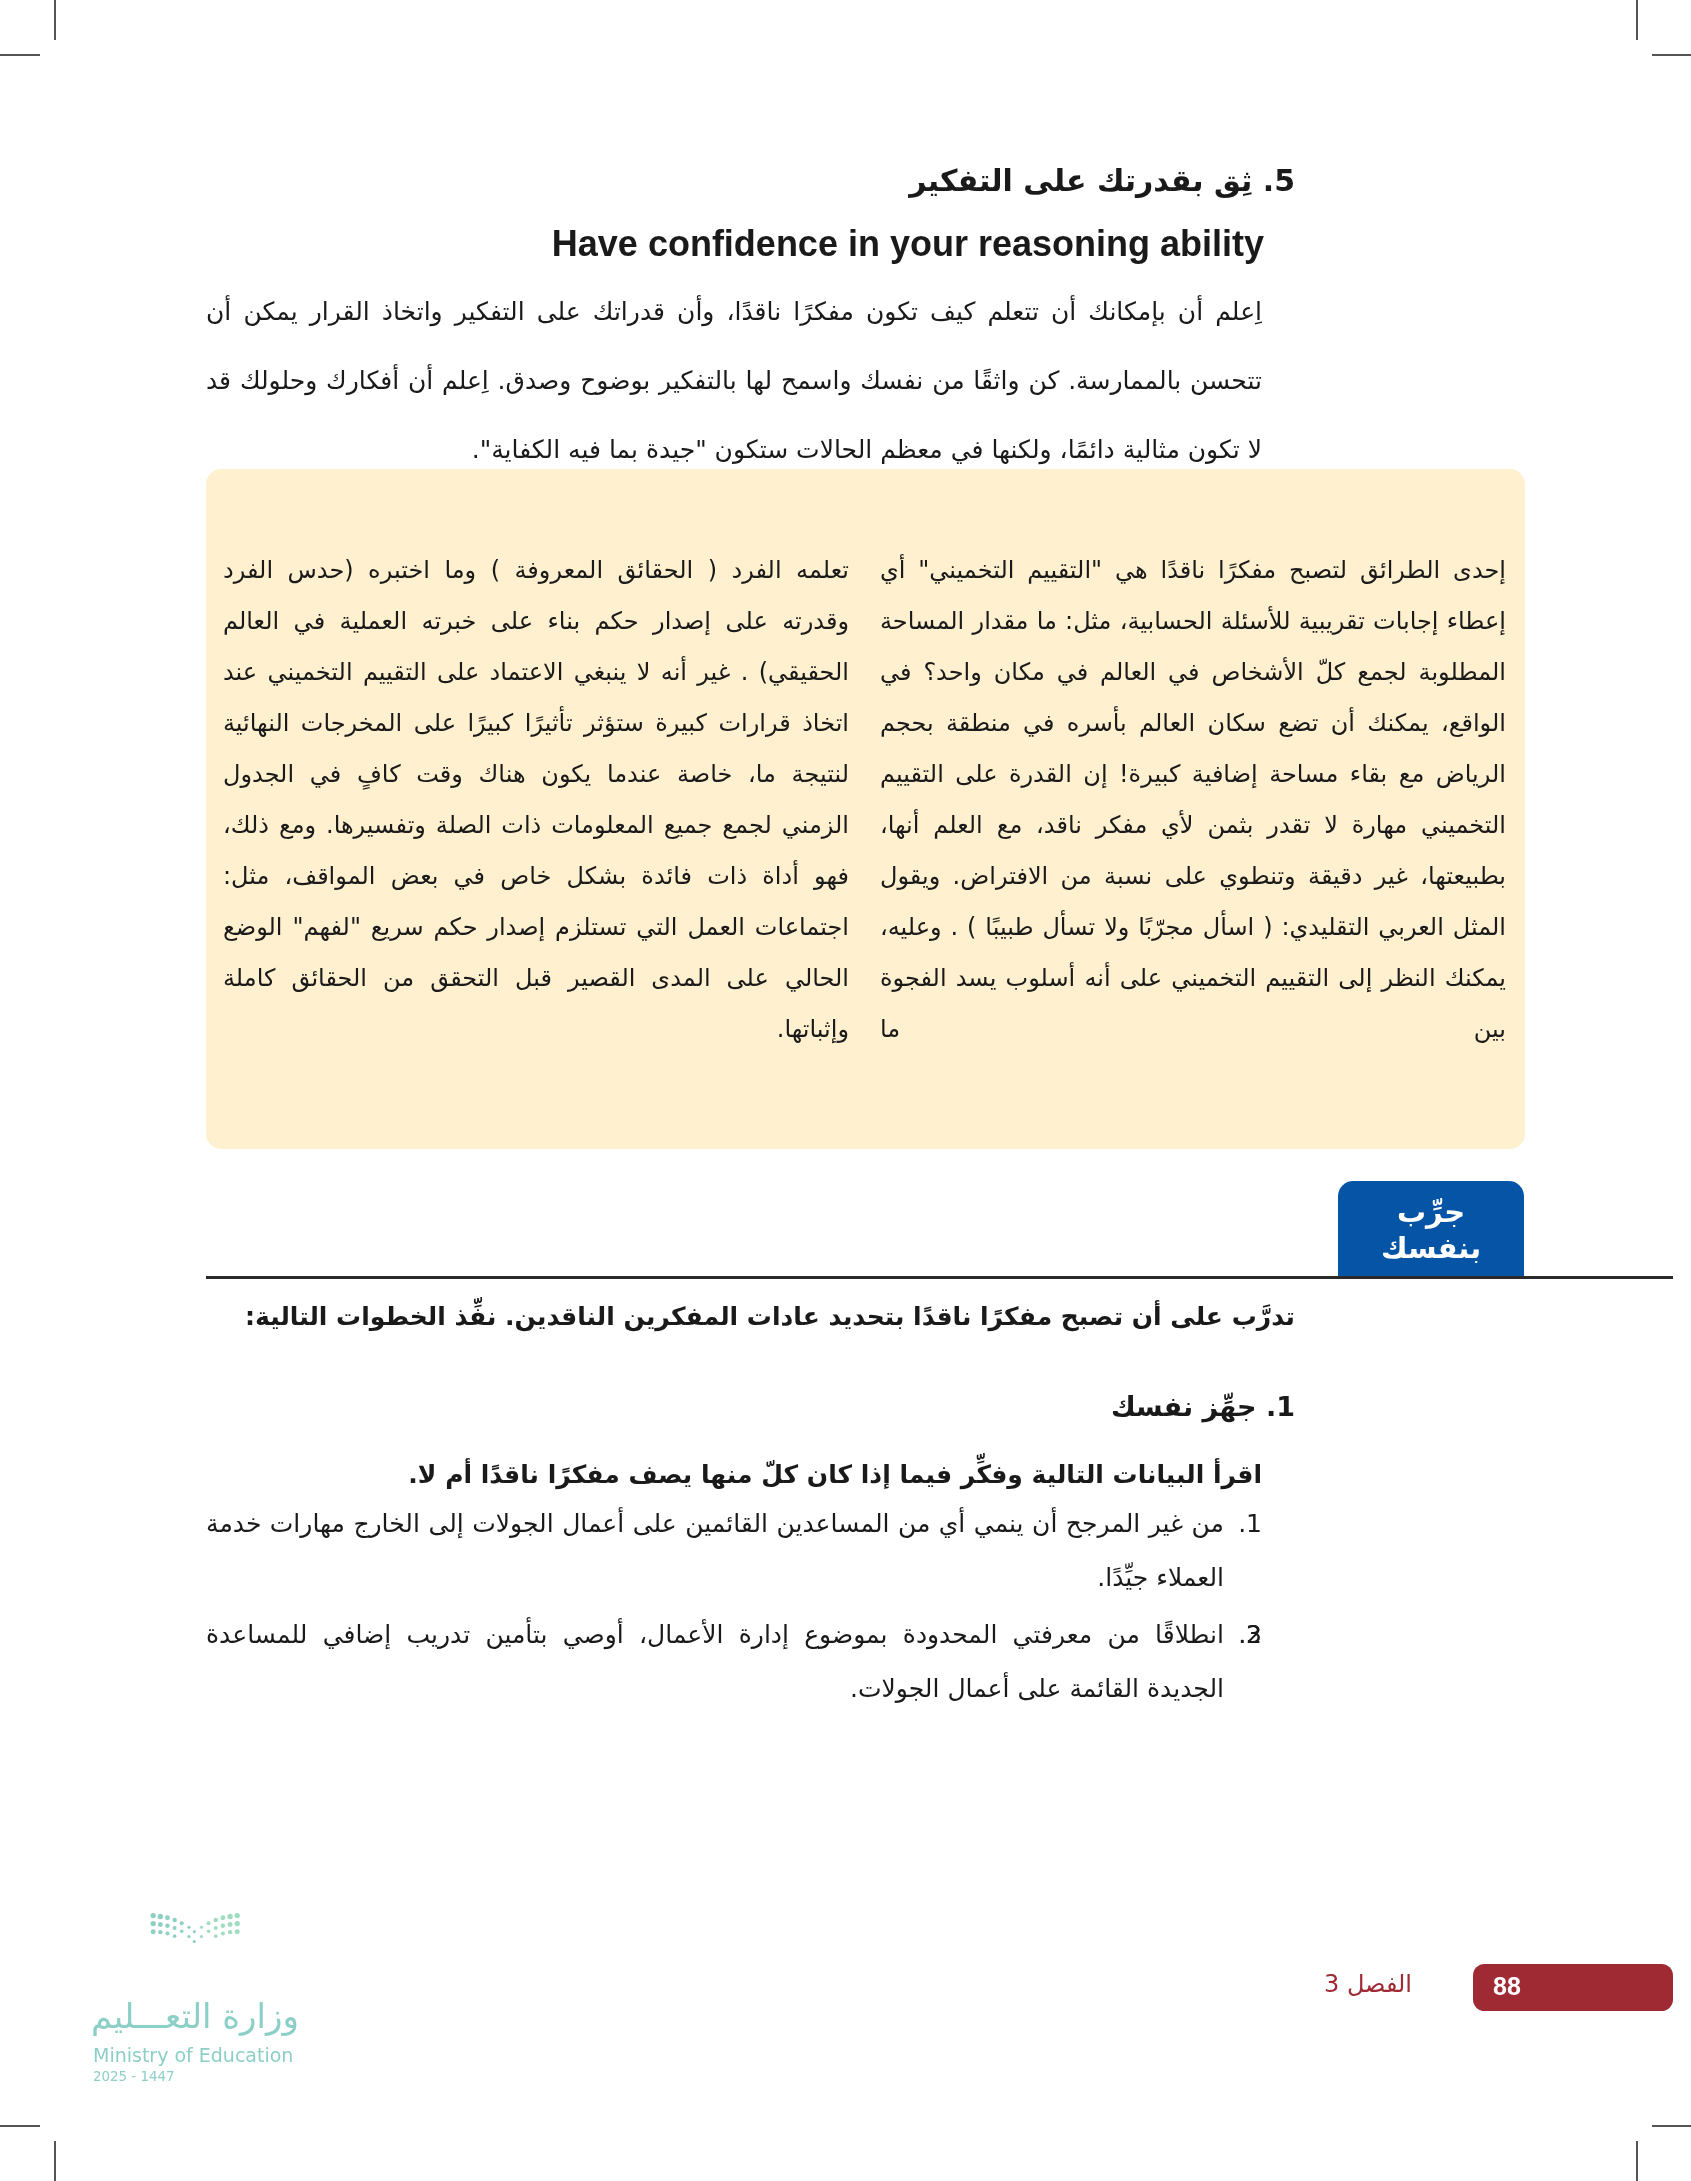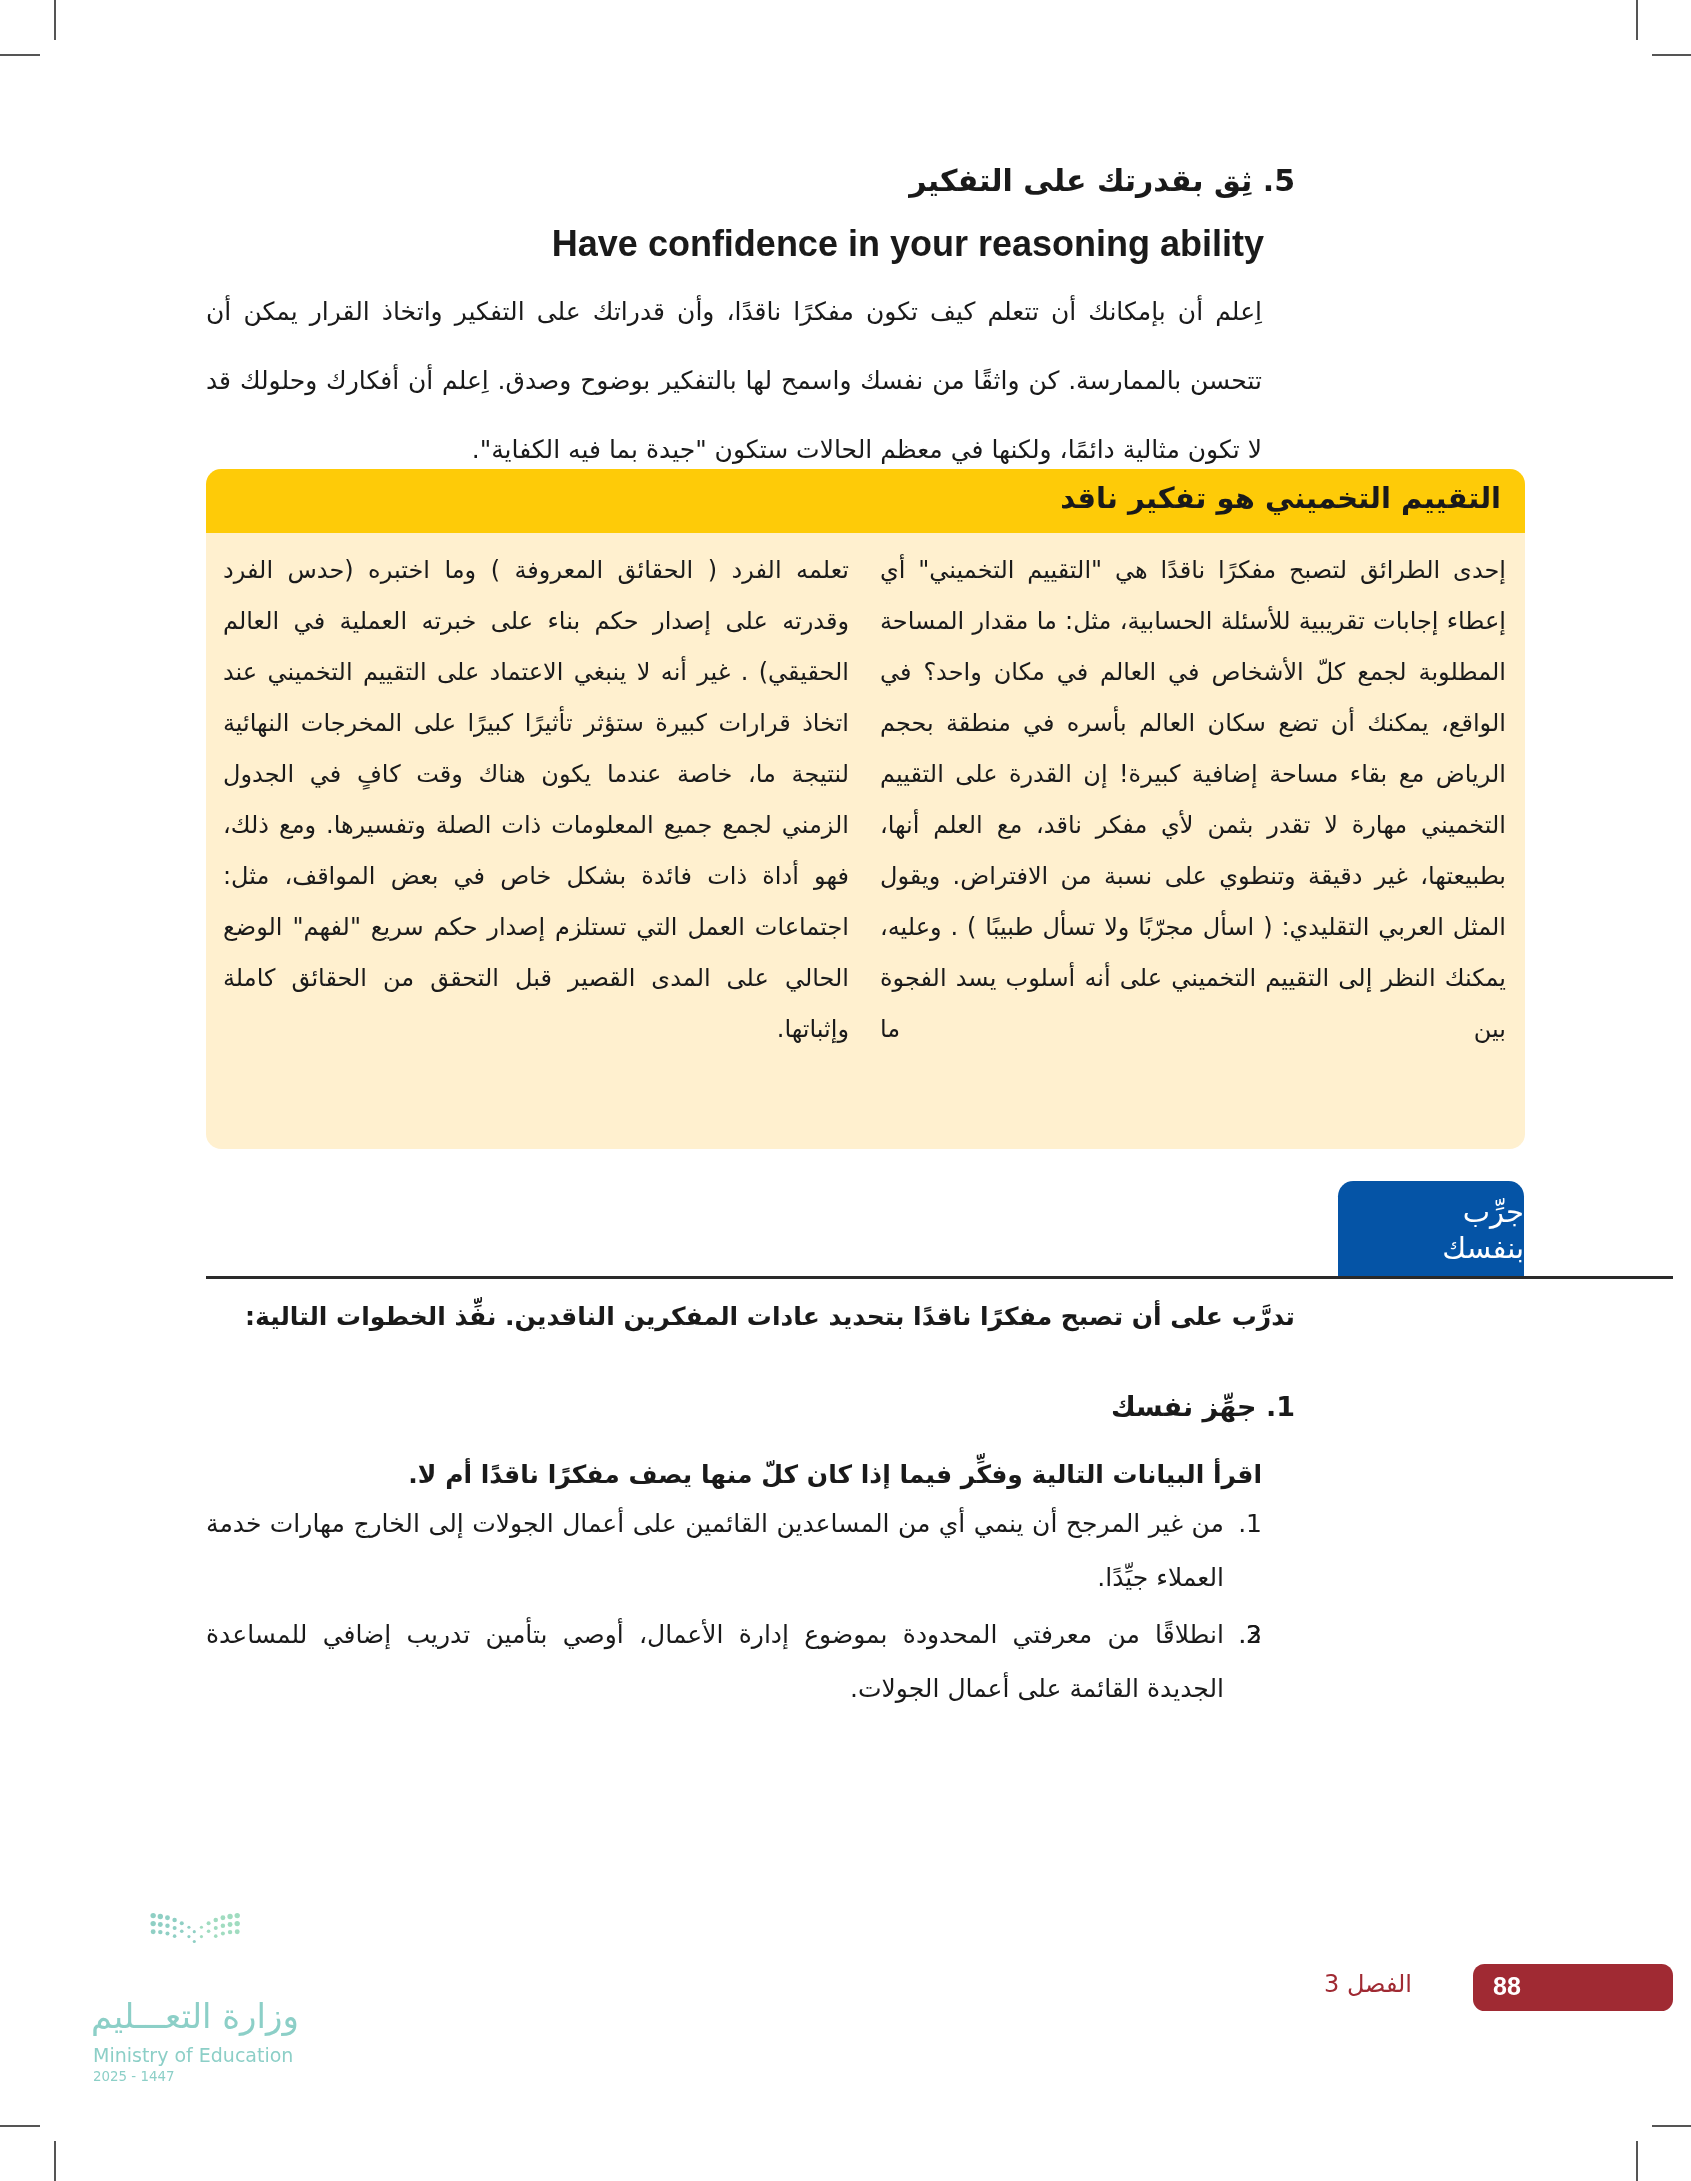--- a/index.html
+++ b/index.html
@@ -16,21 +16,21 @@
   .intro { position: absolute; left: 206px; width: 1056px; top: 277px; font-size: 25px; line-height: 69px; direction: rtl; text-align: justify; text-align-last: right; }
 
   .box { position: absolute; left: 206px; top: 469px; width: 1319px; height: 680px; background: #fff0cf; border-radius: 15.3px; overflow: hidden; }
   .box-header { position: absolute; left: 0; top: 0; right: 0; height: 64px; background: #fecb08; }
   .box-title { position: absolute; right: 24px; top: 11.5px; font-size: 29px; font-weight: bold; direction: rtl; white-space: nowrap; color: #1a1a1a; }
   .col { position: absolute; top: 76px; width: 626px; font-size: 24px; line-height: 51px; direction: rtl; text-align: justify; text-align-last: justify; }
   .col p { margin: 0; }
   .col-right { right: 19px; }
   .col-left { left: 17px; }
 
-  .try-tab { position: absolute; left: 1338px; top: 1181px; width: 186px; height: 98px; background: #0554a6; border-radius: 15.3px 15.3px 0 0; color: #fff; font-weight: normal; font-size: 29px; text-align: right; line-height: 36px; display: flex; flex-direction: column; justify-content: center; }
+  .try-tab { position: absolute; left: 1338px; top: 1181px; width: 186px; height: 98px; background: #0554a6; border-radius: 15.3px 15.3px 0 0; color: #fff; font-weight: bold; font-size: 29px; text-align: center; line-height: 36px; display: flex; flex-direction: column; justify-content: center; }
   .divider { position: absolute; left: 206px; top: 1276px; width: 1467px; height: 2.9px; background: #2a2a2a; }
 
   .instr { position: absolute; right: 397px; top: 1302px; font-size: 25px; font-weight: bold; direction: rtl; white-space: nowrap; }
   .step-title { position: absolute; right: 397px; top: 1391px; font-size: 27px; font-weight: bold; direction: rtl; white-space: nowrap; }
   .step-sub { position: absolute; right: 430px; top: 1448px; font-size: 25px; font-weight: bold; direction: rtl; white-space: nowrap; margin-top: 12px; }
   .list { position: absolute; left: 206px; width: 1056px; top: 1497px; margin: 0; padding: 0; list-style: none; direction: rtl; }
   .list li { position: relative; padding-right: 38px; font-size: 25px; line-height: 54px; text-align: justify; margin-bottom: 2.9px; }
   .list li .num { position: absolute; right: 0; top: 0; }
 
   .logo { position: absolute; left: 91px; top: 1912px; width: 220px; height: 163px; }
@@ -52,23 +52,20 @@
 <div class="crop" style="left:0;top:2125px;width:40px;height:1.9px;"></div>
 <div class="crop" style="left:54px;top:2141px;width:1.9px;height:40px;"></div>
 <div class="crop" style="left:1652px;top:2125px;width:40px;height:1.9px;"></div>
 <div class="crop" style="left:1636px;top:2141px;width:1.9px;height:40px;"></div>
 
 <div class="sec-title">5. ثِق بقدرتك على التفكير</div>
 <div class="sec-title-en">Have confidence in your reasoning ability</div>
 <div class="intro">اِعلم أن بإمكانك أن تتعلم كيف تكون مفكرًا ناقدًا، وأن قدراتك على التفكير واتخاذ القرار يمكن أن تتحسن بالممارسة. كن واثقًا من نفسك واسمح لها بالتفكير بوضوح وصدق. اِعلم أن أفكارك وحلولك قد لا تكون مثالية دائمًا، ولكنها في معظم الحالات ستكون "جيدة بما فيه الكفاية".</div>
 
 <div class="box">
-  <div class="box-header">
-    <div class="box-title">التقييم التخميني هو تفكير ناقد</div>
-  </div>
   <div class="col col-right">
     <p>إحدى الطرائق لتصبح مفكرًا ناقدًا هي "التقييم التخميني" أي إعطاء إجابات تقريبية للأسئلة الحسابية، مثل: ما مقدار المساحة المطلوبة لجمع كلّ الأشخاص في العالم في مكان واحد؟ في الواقع، يمكنك أن تضع سكان العالم بأسره في منطقة بحجم الرياض مع بقاء مساحة إضافية كبيرة! إن القدرة على التقييم التخميني مهارة لا تقدر بثمن لأي مفكر ناقد، مع العلم أنها، بطبيعتها، غير دقيقة وتنطوي على نسبة من الافتراض. ويقول المثل العربي التقليدي: ( اسأل مجرّبًا ولا تسأل طبيبًا ) . وعليه، يمكنك النظر إلى التقييم التخميني على أنه أسلوب يسد الفجوة بين ما</p>
   </div>
   <div class="col col-left">
     <p>تعلمه الفرد ( الحقائق المعروفة ) وما اختبره (حدس الفرد وقدرته على إصدار حكم بناء على خبرته العملية في العالم الحقيقي) . غير أنه لا ينبغي الاعتماد على التقييم التخميني عند اتخاذ قرارات كبيرة ستؤثر تأثيرًا كبيرًا على المخرجات النهائية لنتيجة ما، خاصة عندما يكون هناك وقت كافٍ في الجدول الزمني لجمع جميع المعلومات ذات الصلة وتفسيرها. ومع ذلك، فهو أداة ذات فائدة بشكل خاص في بعض المواقف، مثل: اجتماعات العمل التي تستلزم إصدار حكم سريع "لفهم" الوضع الحالي على المدى القصير قبل التحقق من الحقائق كاملة وإثباتها.</p>
   </div>
 </div>
 
 <div class="try-tab">
   <span>جرِّب</span>

